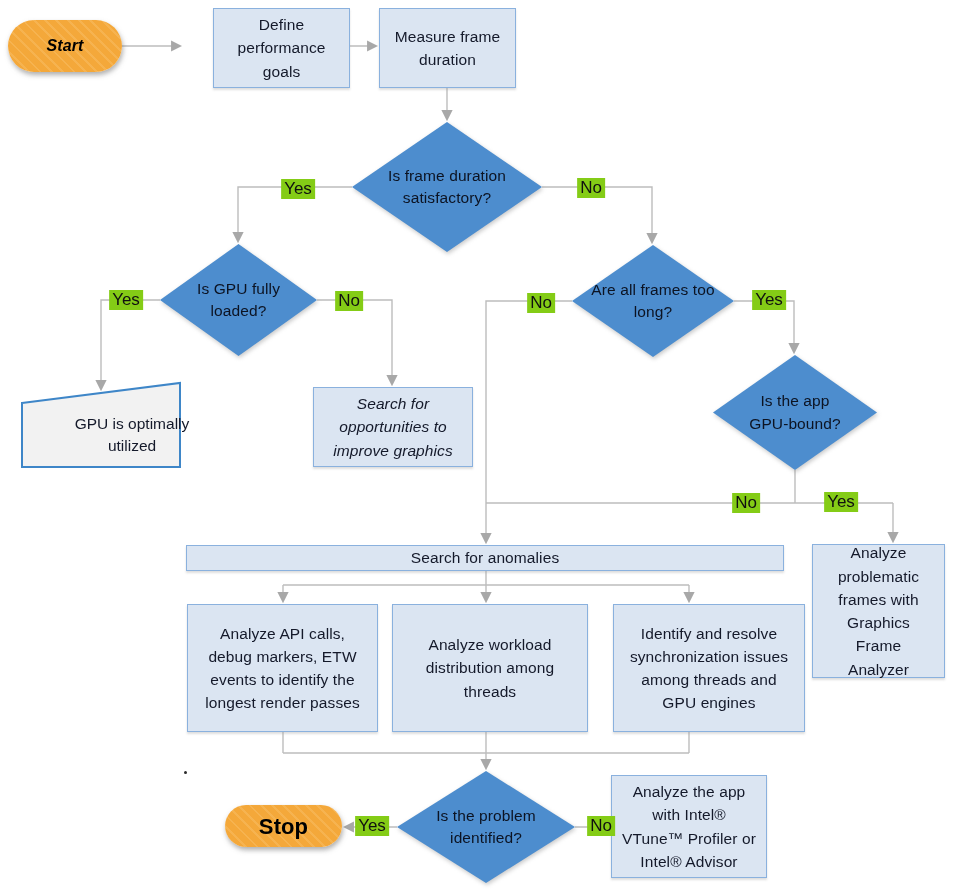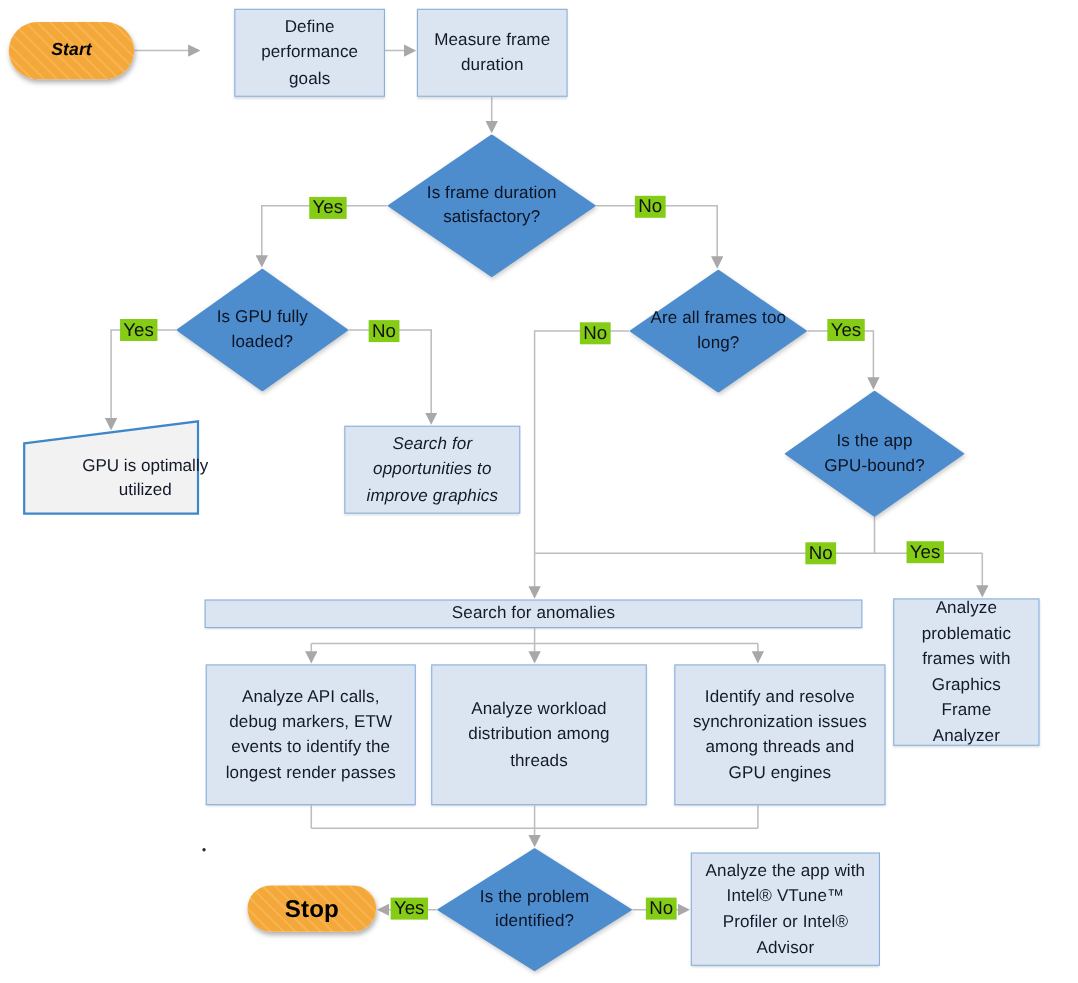--- a/index.html
+++ b/index.html
@@ -22,21 +22,21 @@
   .n-stop{left:225px;top:805px;width:117px;height:42px;font-size:22px;border-radius:21px;}
 
   .n-define{left:181px;top:8px;width:137px;height:80px;margin-left:32px;}
   .n-measure{left:379px;top:8px;width:137px;height:80px;}
   .n-searchopps{left:313px;top:387px;width:160px;height:80px;font-style:italic;}
   .n-anomalies{left:186px;top:545px;width:598px;height:26px;padding:0;}
   .n-api{left:187px;top:604px;width:191px;height:128px;}
   .n-workload{left:392px;top:604px;width:196px;height:128px;}
   .n-sync{left:593px;top:604px;width:192px;height:128px;margin-left:20px;}
   .n-frames{left:812px;top:544px;width:133px;height:134px;padding:0 14px;}
-  .n-vtune{left:628px;top:775px;width:172px;height:103px;padding:3px 8px;}
+  .n-vtune{left:611px;top:775px;width:156px;height:103px;padding:3px 8px;}
 
   .diamond-wrap{position:absolute;z-index:2;filter:drop-shadow(1px 2px 2px rgba(120,120,120,.4));}
   .diamond-shape{position:absolute;left:0;top:0;right:0;bottom:0;background:var(--diamond);
                  clip-path:polygon(50% 0,100% 50%,50% 100%,0 50%);}
   .diamond-text{position:absolute;left:0;top:0;right:0;bottom:0;z-index:1;display:flex;
                 align-items:center;justify-content:center;text-align:center;
                 color:var(--diamond_text);font-size:15.5px;line-height:1.45;letter-spacing:.1px;}
   .n-d1{left:352px;top:122px;width:190px;height:130px;}
   .n-d1 .diamond-text{padding:0 12px;}
   .n-d2{left:160px;top:244px;width:157px;height:112px;}

